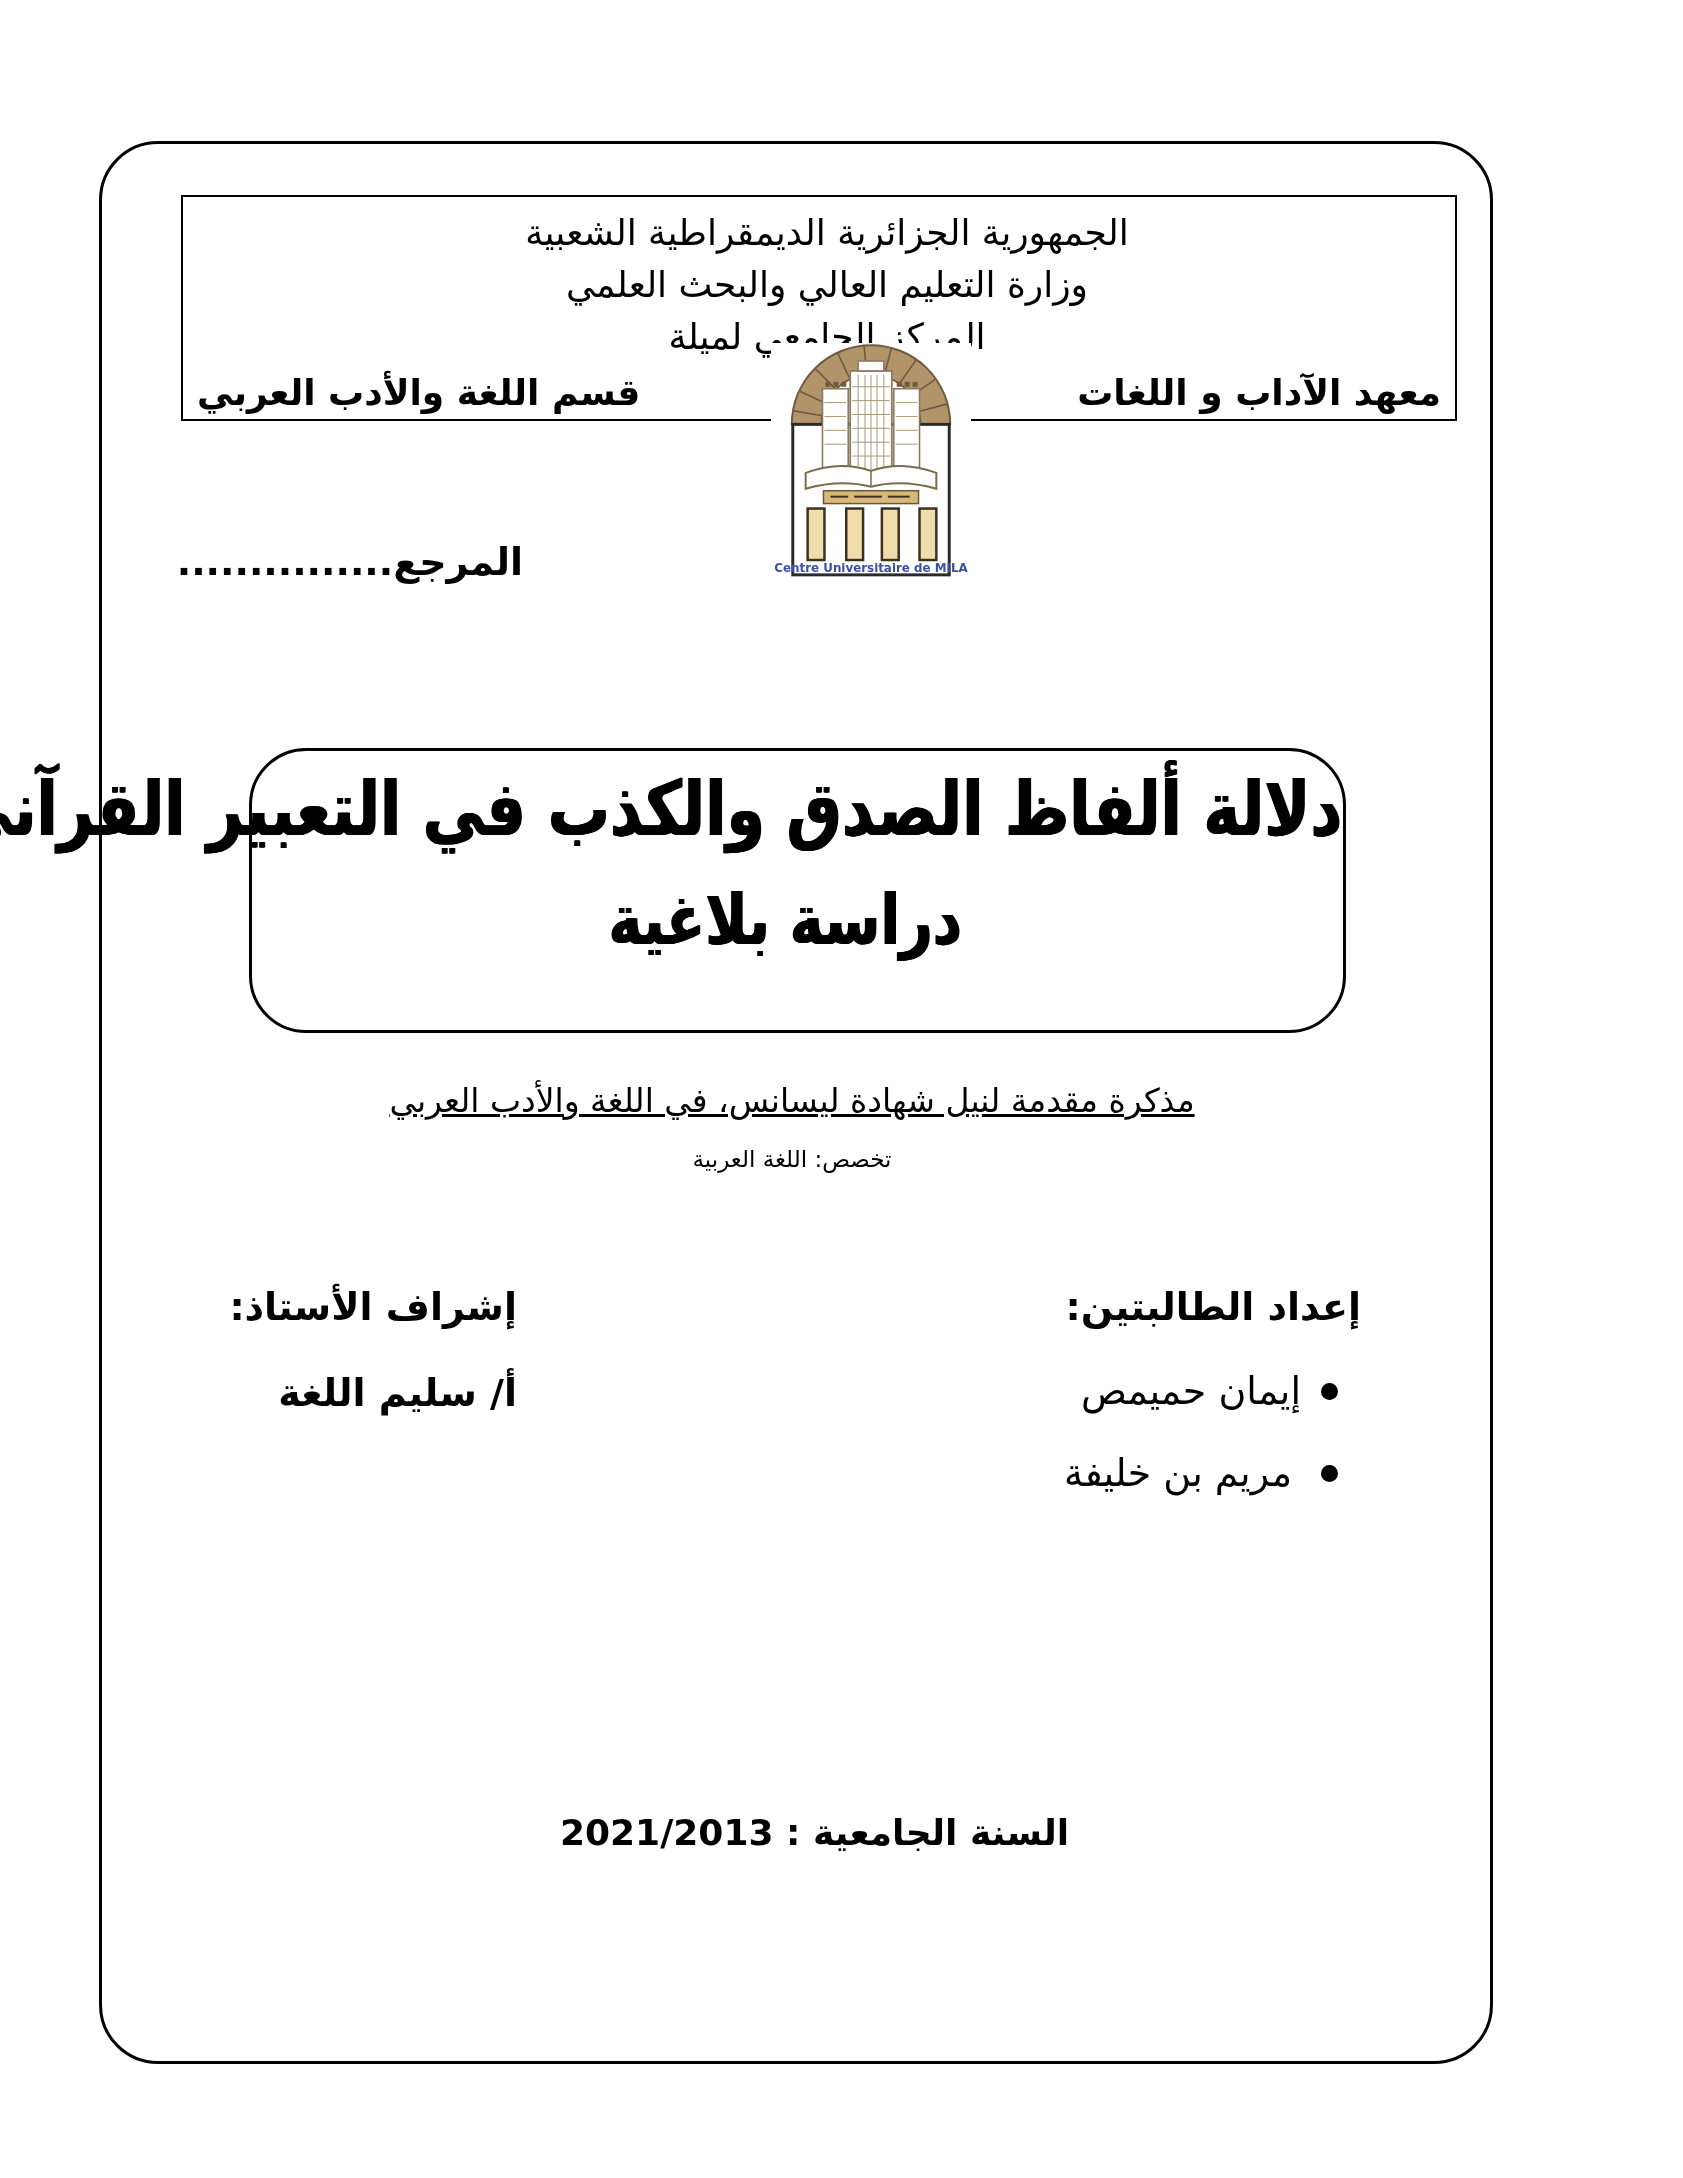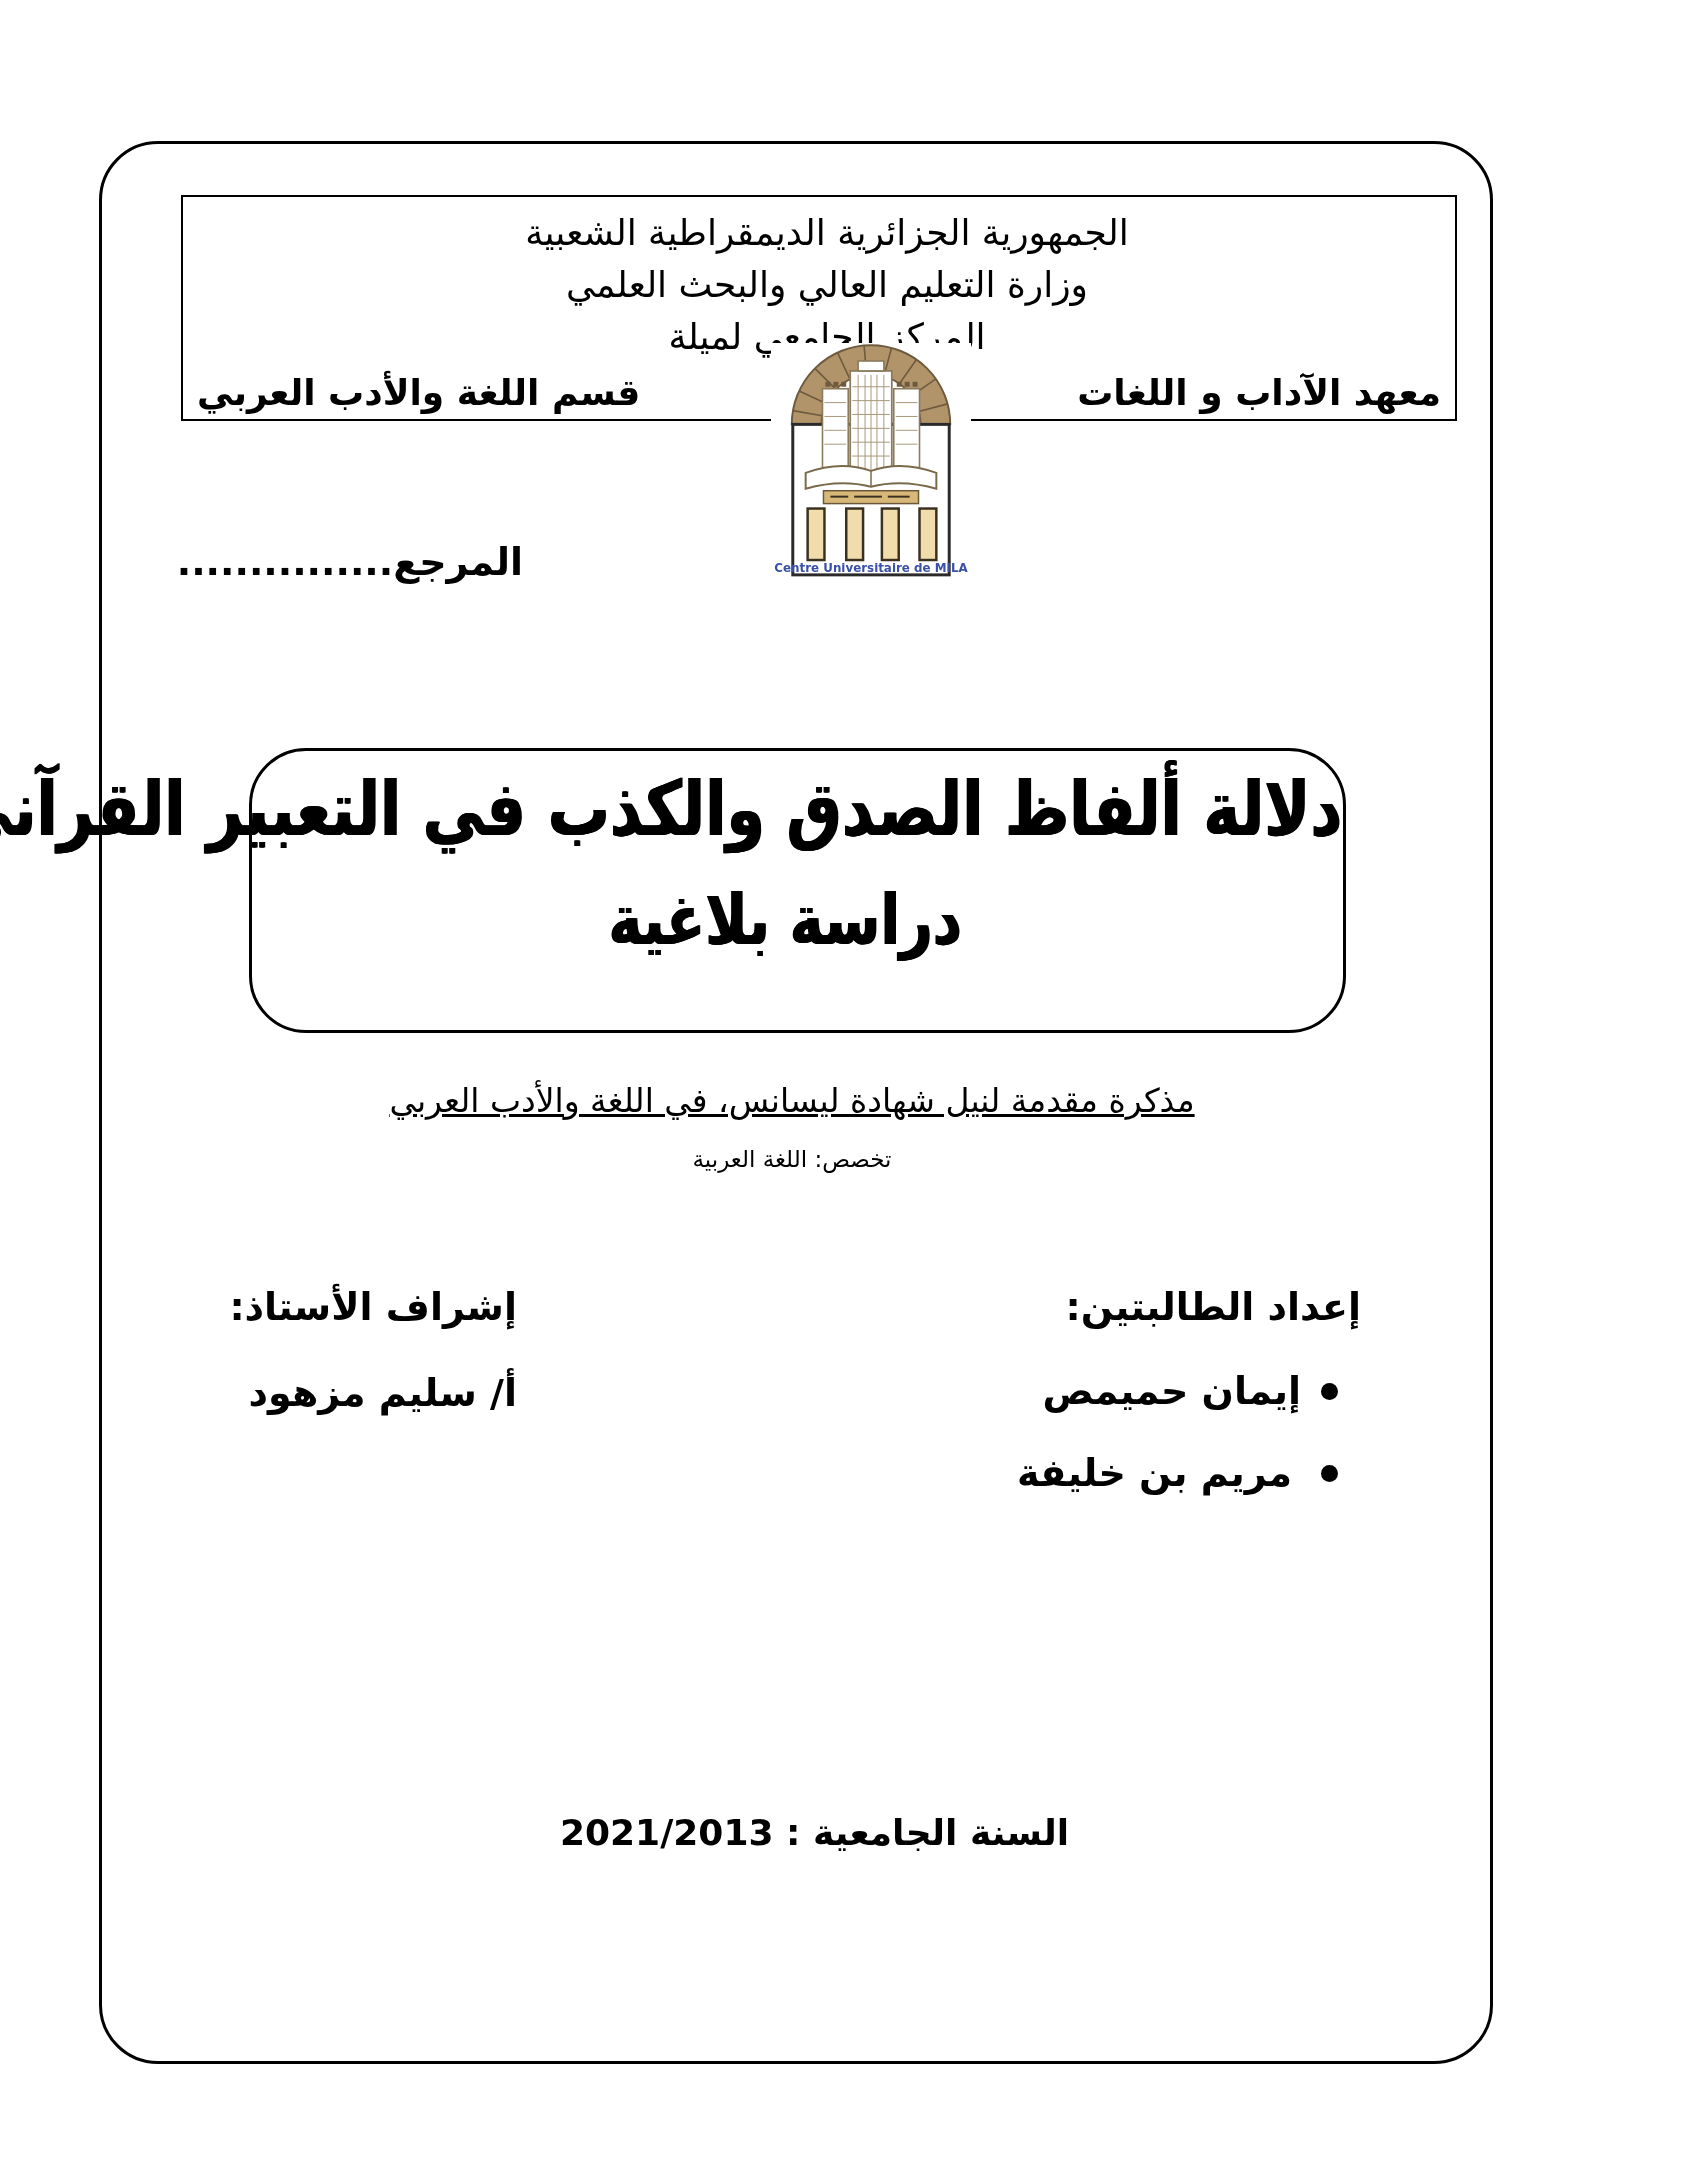--- a/index.html
+++ b/index.html
@@ -57,21 +57,21 @@
     position:absolute;left:297px;top:1146px;width:990px;text-align:center;direction:rtl;
     font-size:23px;white-space:nowrap;
   }
   
   .prep-heading{
     position:absolute;right:322px;top:1285px;direction:rtl;text-align:right;
     font-size:38px;font-weight:bold;white-space:nowrap;
   }
   .student-row{
     position:absolute;right:345px;direction:rtl;display:flex;align-items:center;
-    font-size:38px;font-weight:bold;white-space:nowrap;
+    font-size:38px;font-weight:normal;white-space:nowrap;
   }
   .student-row .bullet{
     display:inline-block;width:17px;height:17px;border-radius:50%;background:#000;
     margin-left:20px;flex:0 0 auto;
   }
   .row1{top:1369px;}
   .row2{top:1451px;gap:9px;}
   .sup-heading{
     position:absolute;right:1166px;top:1285px;direction:rtl;text-align:right;
     font-size:38px;font-weight:bold;white-space:nowrap;
@@ -196,18 +196,18 @@
   <div class="student-row row1">
     <span class="bullet"></span>
     <span>إيمان حميمص</span>
   </div>
   <div class="student-row row2">
     <span class="bullet"></span>
     <span>مريم بن خليفة</span>
   </div>
 
   <div class="sup-heading">إشراف الأستاذ:</div>
-  <div class="sup-name">أ/ سليم مزهود</div>
+  <div class="sup-name">أ/ سليم اللغة</div>
 
   <div class="year-line">السنة الجامعية : 2021/2013</div>
 
 </div>
 
 
 </body></html>

